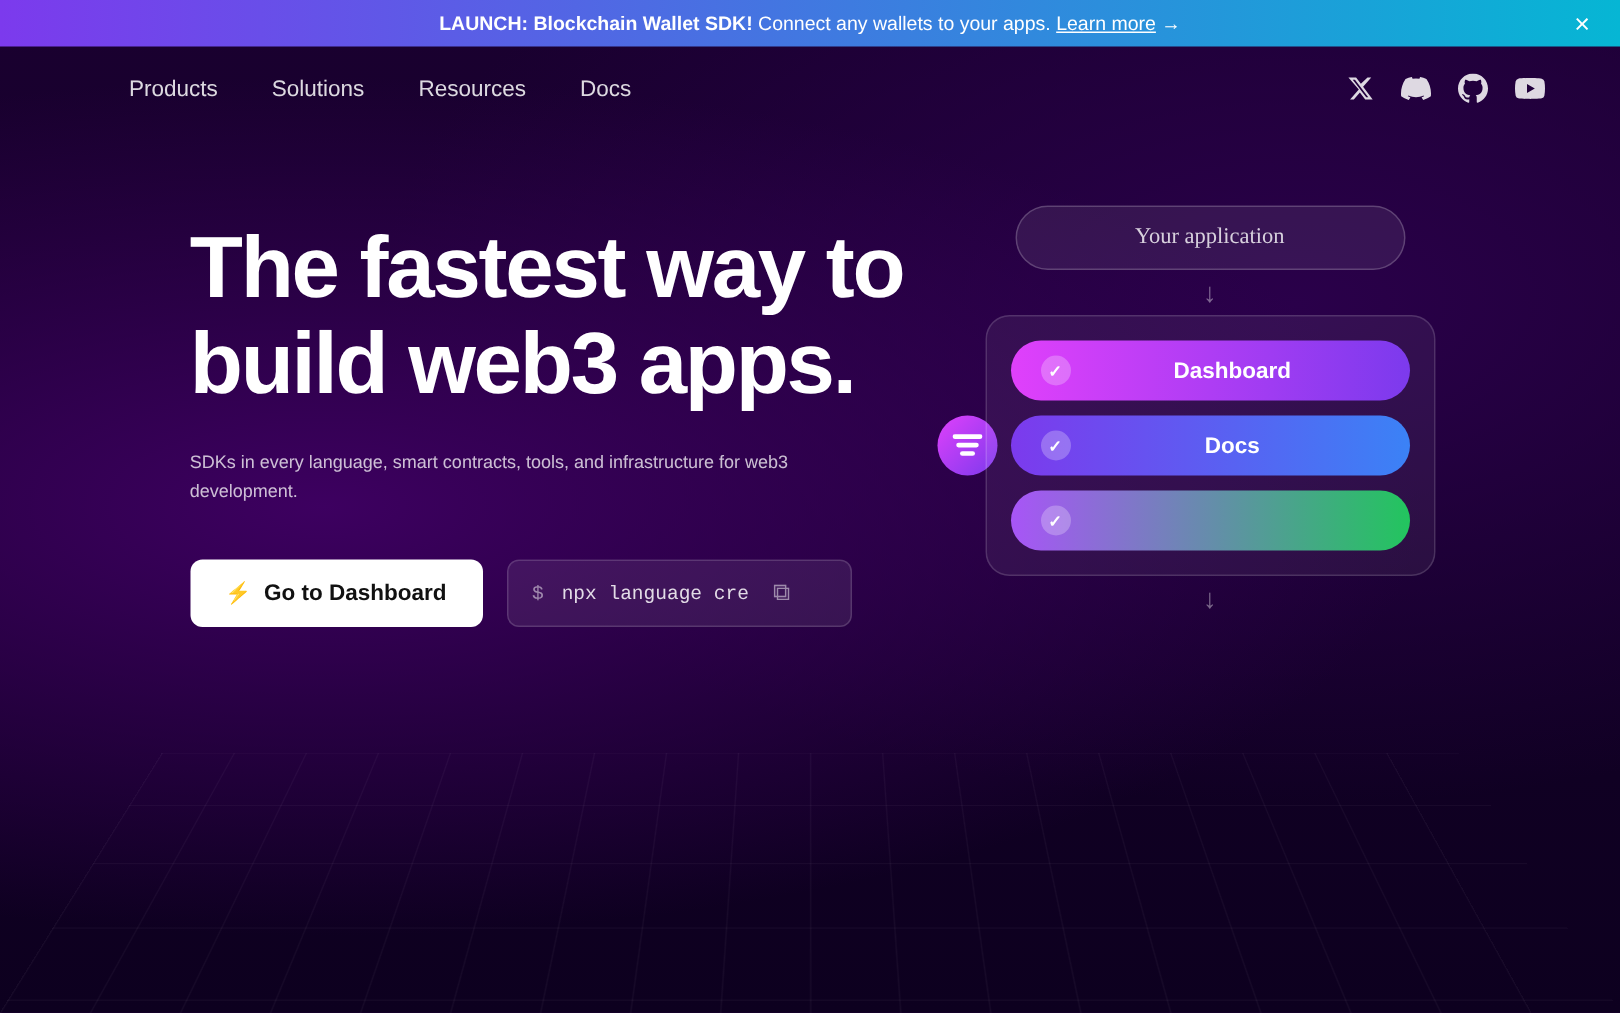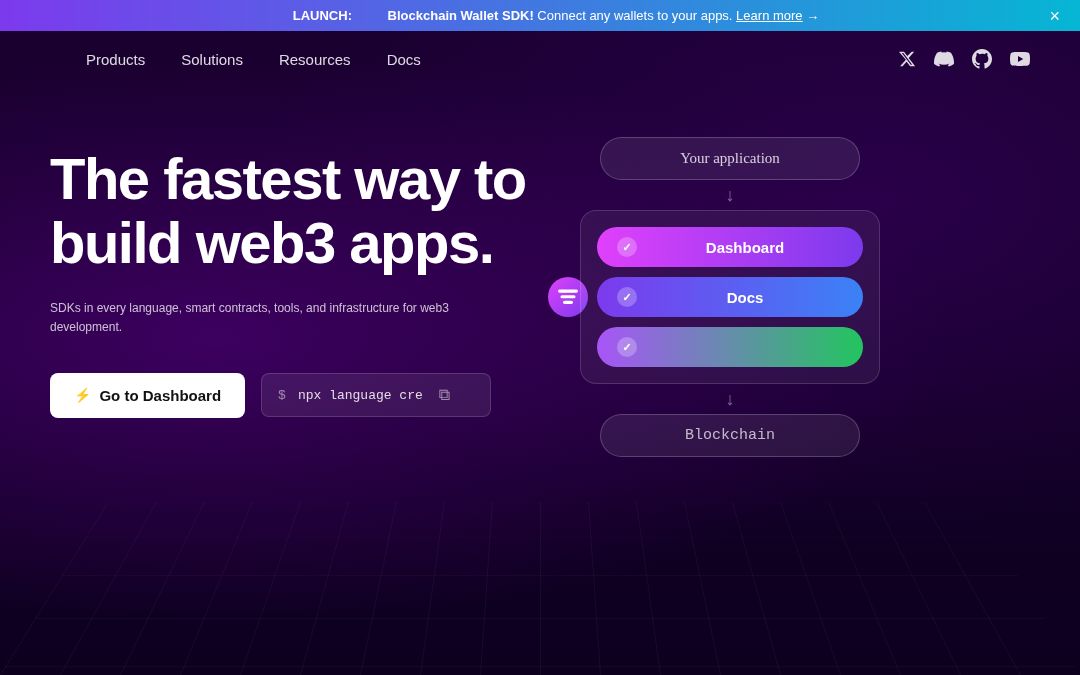--- a/index.html
+++ b/index.html
@@ -44,21 +44,21 @@
       position: relative;
       z-index: 10;
       background: linear-gradient(90deg, #7c3aed, #06b6d4);
       text-align: center;
       padding: 8px 40px;
       font-size: 13px;
       font-weight: 400;
       color: white;
     }
 
-    .announcement-bar strong { font-weight: 700; margin-left: 32px; }
+    .announcement-bar strong { font-weight: 700; }
     .announcement-bar a { color: white; text-decoration: underline; cursor: pointer; }
 
     .close-btn {
       position: absolute;
       right: 20px;
       top: 50%;
       transform: translateY(-50%);
       background: none;
       border: none;
       color: white;
@@ -138,22 +138,23 @@
       display: flex;
       align-items: center;
     }
 
     
     .hero {
       position: relative;
       z-index: 5;
       display: flex;
       align-items: flex-start;
-      justify-content: flex-start;
+      justify-content: center;
       padding: 60px 50px 0;
+      margin-left: 13px;
     }
 
     .hero-left {
       max-width: 520px;
     }
 
     .hero-title {
       font-size: 58px;
       font-weight: 800;
       line-height: 1.1;
@@ -409,15 +410,14 @@
           <div class="check-circle">✓</div>
           <span class="pill-label">Docs</span>
         </div>
         <div class="diagram-pill pill-contracts">
           <div class="check-circle">✓</div>
         </div>
       </div>
     </div>
 
     <div class="diagram-arrow">↓</div>
-    <div class="blockchain-node">Blockchain</div>
   </div>
 </div>
 
 </body></html>

